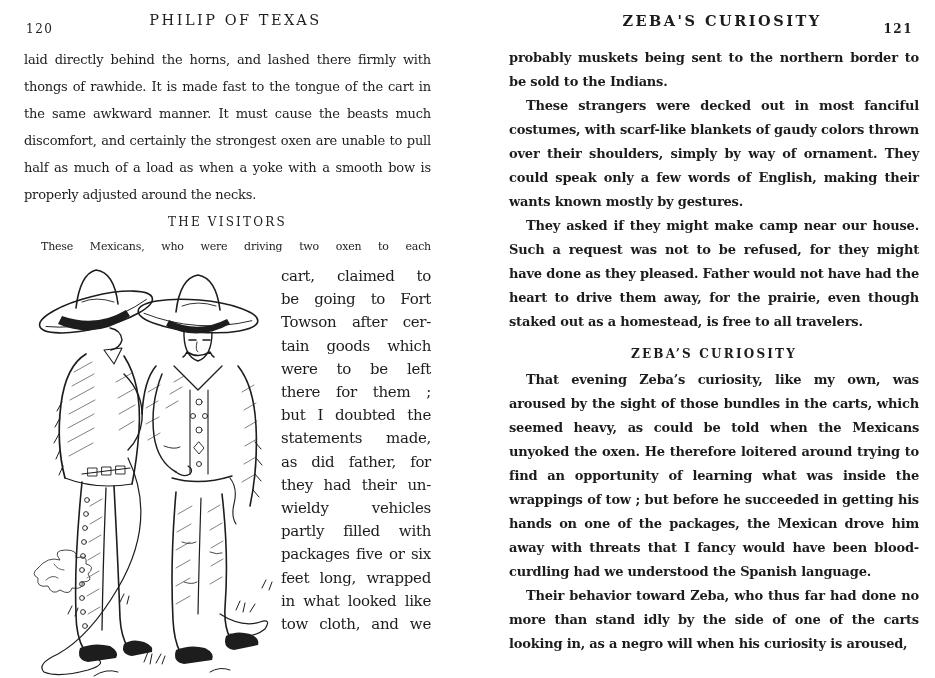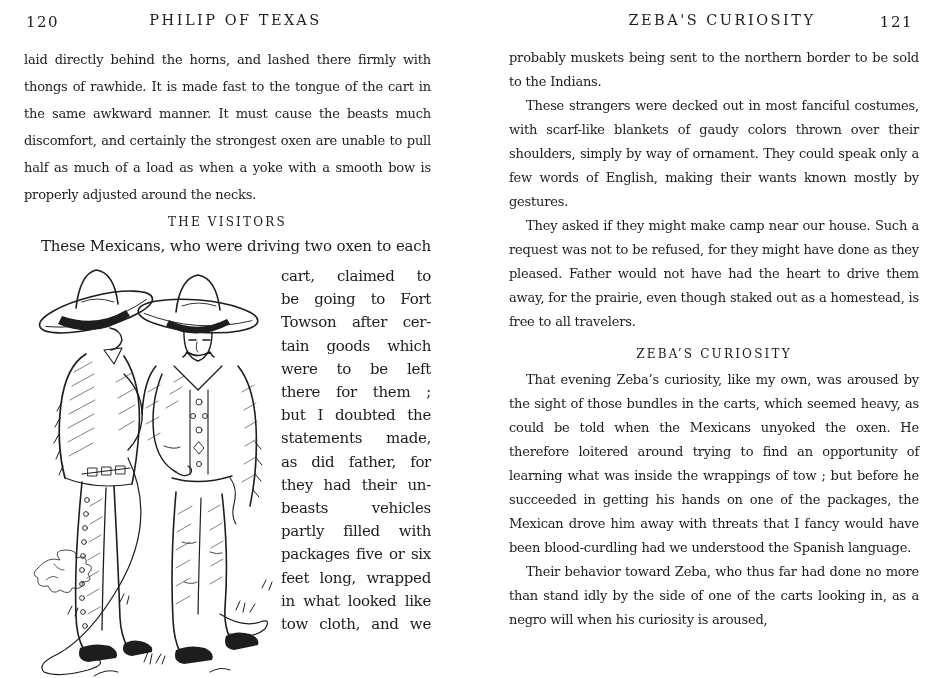--- a/index.html
+++ b/index.html
@@ -1,38 +1,38 @@
 <!DOCTYPE html>
 <html><head>
 <meta charset="utf-8">
 <style>
   html,body{margin:0;padding:0;background:#ffffff;}
   body{width:935px;height:678px;overflow:hidden;}
   .spread{display:flex;width:935px;height:678px;background:#ffffff;
           font-family:"DejaVu Serif", serif;color:#1c1c1c;}
   .page{box-sizing:border-box;overflow:hidden;position:relative;}
   .page-left{width:467px;padding:12px 36px 0 24px;}
-  .page-right{width:468px;padding:12px 16px 0 42px;}
+  .page-right{width:468px;padding:12px 16px 0 42px;font-weight:bold;}
 
   .pagehead{position:relative;height:22px;margin-bottom:12px;}
   .pagehead .head-title{position:absolute;left:16px;right:0;text-align:center;
       font-size:14.5px;letter-spacing:2.5px;white-space:nowrap;}
-  .pagehead .head-num{position:absolute;top:1px;font-size:15px;letter-spacing:1.5px;}
+  .pagehead .head-num{position:absolute;top:10px;font-size:12px;letter-spacing:1.5px;}
   .num-left{left:2px;} .num-right{right:6px;}
 
   .bodytext{font-size:13px;letter-spacing:-0.2px;text-align:justify;}
   .page-left .bodytext{line-height:27px;}
   .page-right .bodytext{line-height:24px;}
   .indent{text-indent:17px;}
 
   .secheading{text-align:center;font-size:12px;letter-spacing:2.2px;}
   .page-left .secheading{margin:7px 0 4px 0;}
   .page-right .secheading{margin:13px 0 7px 0;}
 
-  .lead-line{font-size:15px;line-height:27px;letter-spacing:-0.2px;
+  .lead-line{font-size:11px;line-height:27px;letter-spacing:-0.2px;
       text-indent:17px;text-align:justify;text-align-last:justify;}
 
   .figrow{display:flex;margin-top:2px;}
   .figure{width:256px;flex:none;}
   .sidecol{width:150px;margin-left:auto;font-size:15px;line-height:23.2px;
       letter-spacing:-0.3px;padding-top:3px;}
   .sidecol .ln{text-align:justify;text-align-last:justify;white-space:nowrap;}
 
   .sketch{stroke:#1d1d1d;fill:none;stroke-linecap:round;stroke-linejoin:round;}
   .hatch{stroke:#2a2a2a;stroke-width:0.7;opacity:0.85;}
@@ -183,21 +183,21 @@
         <div class="ln">cart, claimed to</div>
         <div class="ln">be going to Fort</div>
         <div class="ln">Towson after cer-</div>
         <div class="ln">tain goods which</div>
         <div class="ln">were to be left</div>
         <div class="ln">there for them ;</div>
         <div class="ln">but I doubted the</div>
         <div class="ln">statements made,</div>
         <div class="ln">as did father, for</div>
         <div class="ln">they had their un-</div>
-        <div class="ln">beasts vehicles</div>
+        <div class="ln">wieldy vehicles</div>
         <div class="ln">partly filled with</div>
         <div class="ln">packages five or six</div>
         <div class="ln">feet long, wrapped</div>
         <div class="ln">in what looked like</div>
         <div class="ln">tow cloth, and we</div>
 
       </div>
     </div>
   </div>
 

